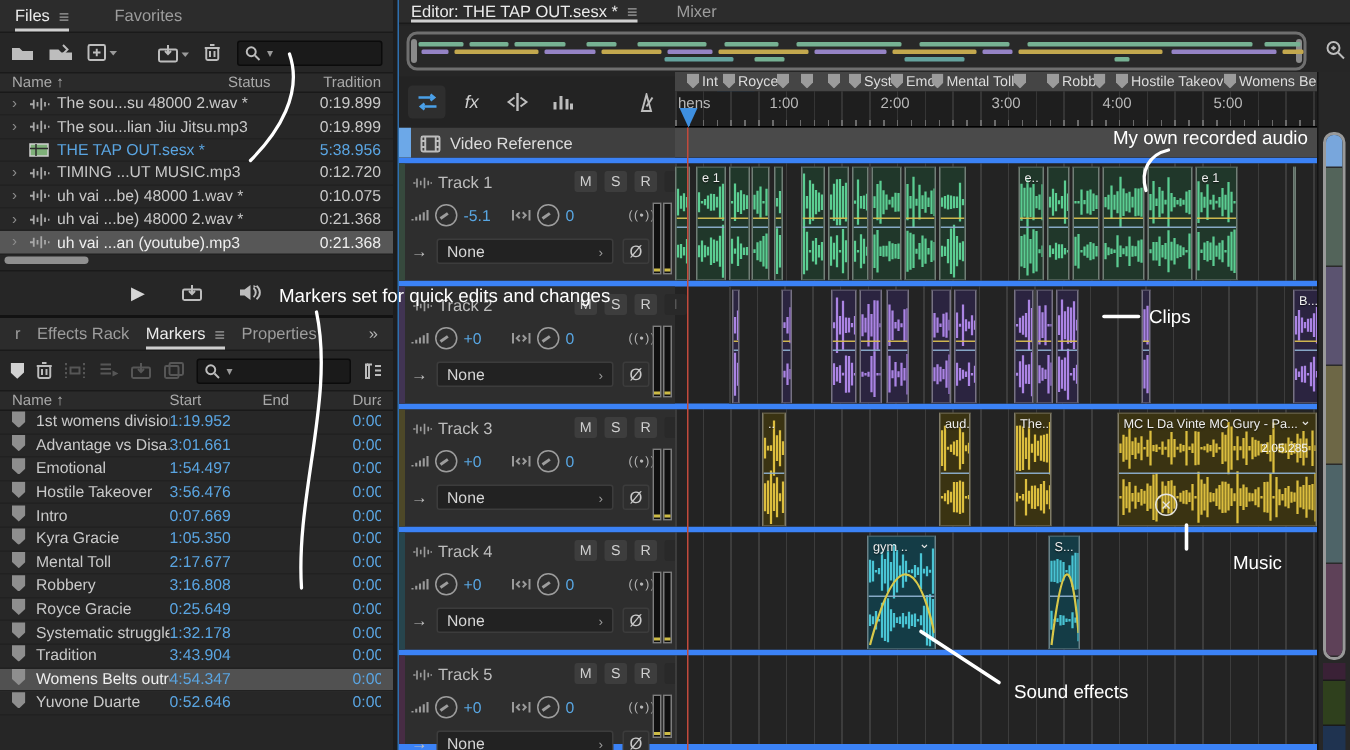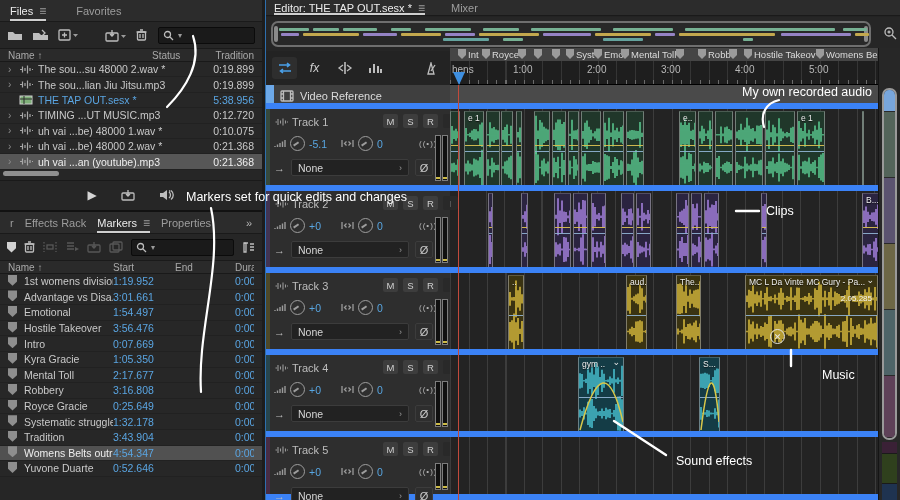--- a/index.html
+++ b/index.html
@@ -70,21 +70,21 @@
   .flag .fl-shape{width:8px;height:10px;background:#9b9b9b;clip-path:polygon(0 0,100% 0,100% 60%,50% 100%,0 60%)}
   .flag .fl-label{font-size:9.5px;color:#dcdcdc;white-space:nowrap;line-height:11px}
   #ruler{position:absolute;left:184px;top:61px;width:428px;height:24px;background:#1e1e1e;border-bottom:1px solid #000;overflow:hidden;
          background-image:repeating-linear-gradient(to right,rgba(255,255,255,.10) 0 1px,transparent 1px 18.5px)}
   .rlabel{position:absolute;top:3px;font-size:10px;color:#b8b8b8}
   #ruler-minor{position:absolute;left:0;right:0;bottom:0;height:4px;background:repeating-linear-gradient(to right,#6b6b6b 0 1px,transparent 1px 9.25px)}
   #cti-tri{position:absolute;left:187px;top:72px;width:0;height:0;border-left:6px solid transparent;border-right:6px solid transparent;border-top:13px solid #3e8fe0}
   #playhead{position:absolute;left:192px;top:85px;width:1px;height:415px;background:#c24a3c;z-index:6}
 
   #tracks{position:absolute;left:0;top:85px;width:612px;height:415px;overflow:hidden}
-  .trow{display:flex;border-bottom:6px solid #3b82f6}
+  .trow{display:flex;border-bottom:4px solid #3b82f6}
   .thead{width:184px;position:relative;background:#2e2e2e;flex:none}
   .tstrip{position:absolute;left:0;top:0;bottom:0;width:4px}
   .tlane{position:relative;flex:1;background:#232323;overflow:hidden;
          background-image:repeating-linear-gradient(to right,rgba(230,230,230,.13) 0 1px,transparent 1px 18.5px)}
   .tname{position:absolute;left:26px;top:7px;font-size:11px;color:#bdbdbd}
   .wavico{position:absolute;left:9px;top:9px}
   .msri{position:absolute;left:117px;top:5px;display:flex;gap:5px}
   .sqbtn{width:15px;height:14px;background:#3d3d3d;border-radius:2px;font-size:9.5px;color:#cfcfcf;display:flex;align-items:center;justify-content:center}
   .sqbtn.off{background:#292929;color:#5a5a5a}
   .knobrow{position:absolute;left:8px;top:27px;display:flex;align-items:center;gap:4px}

